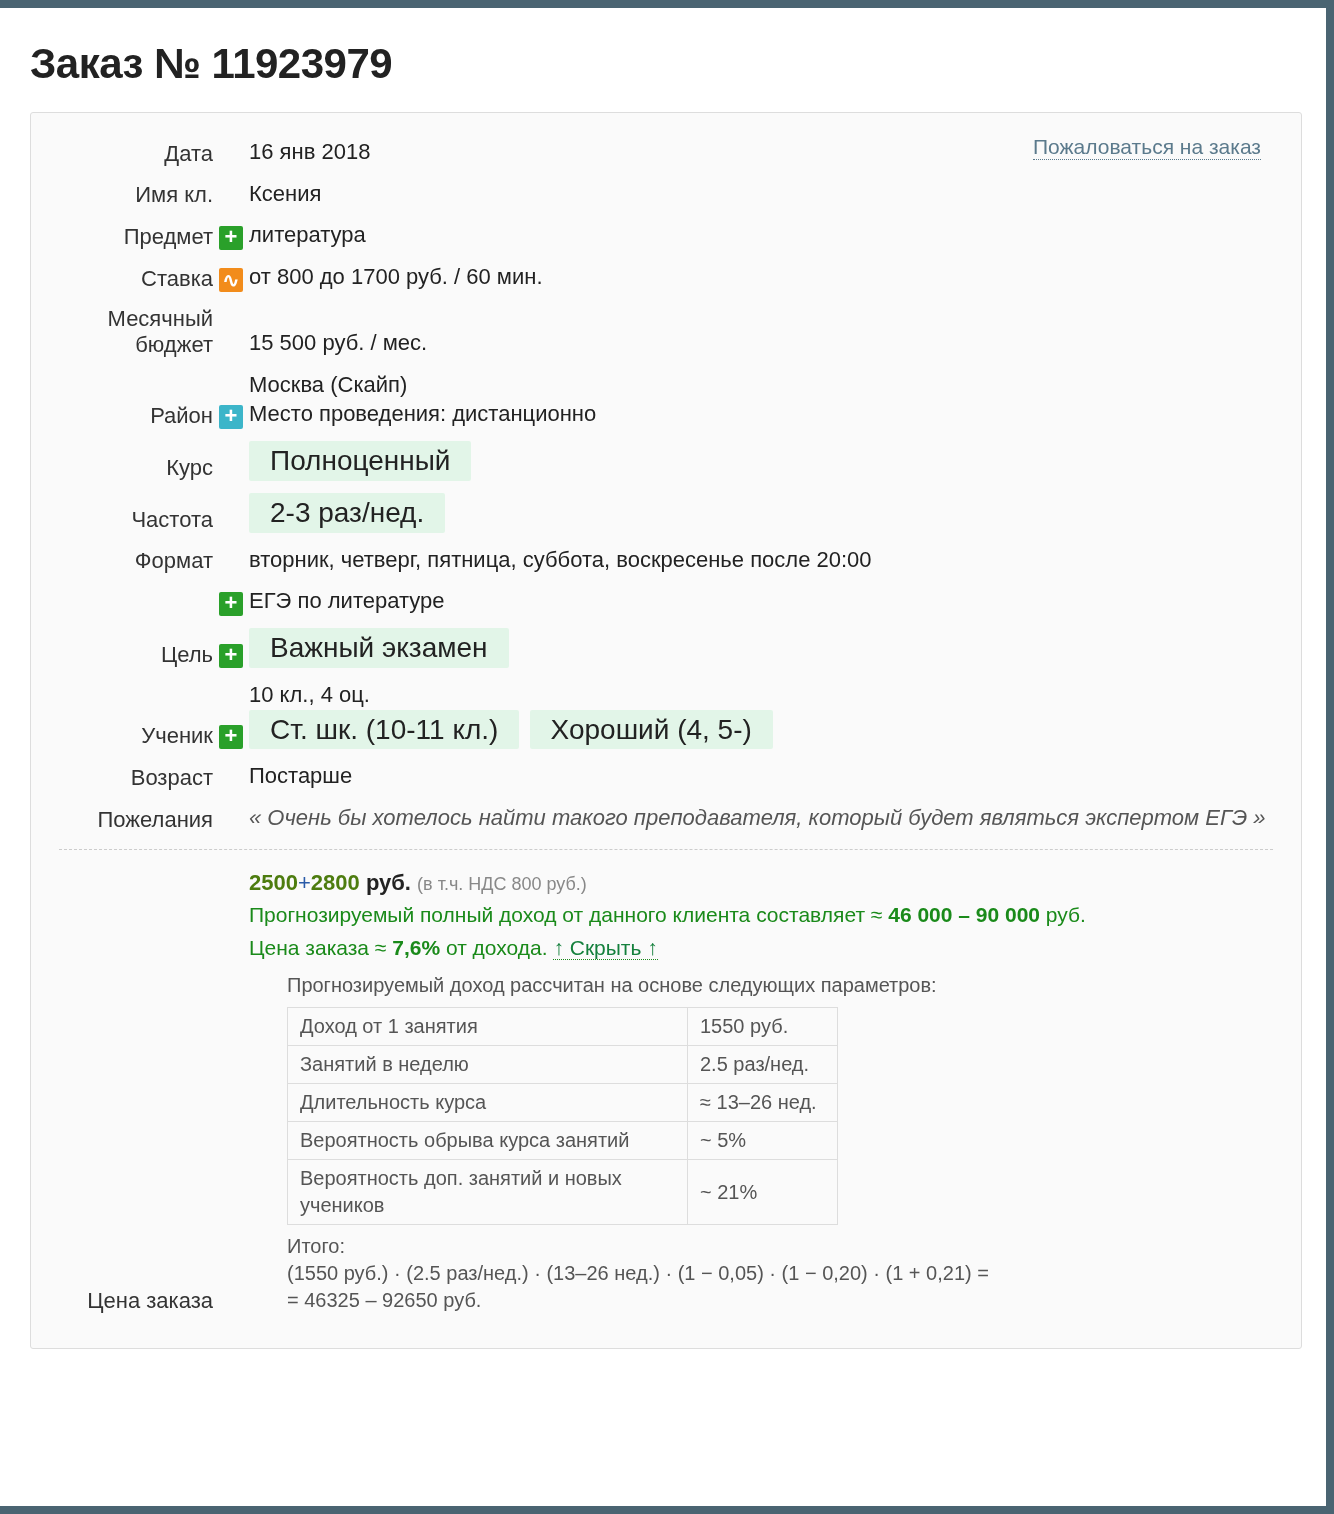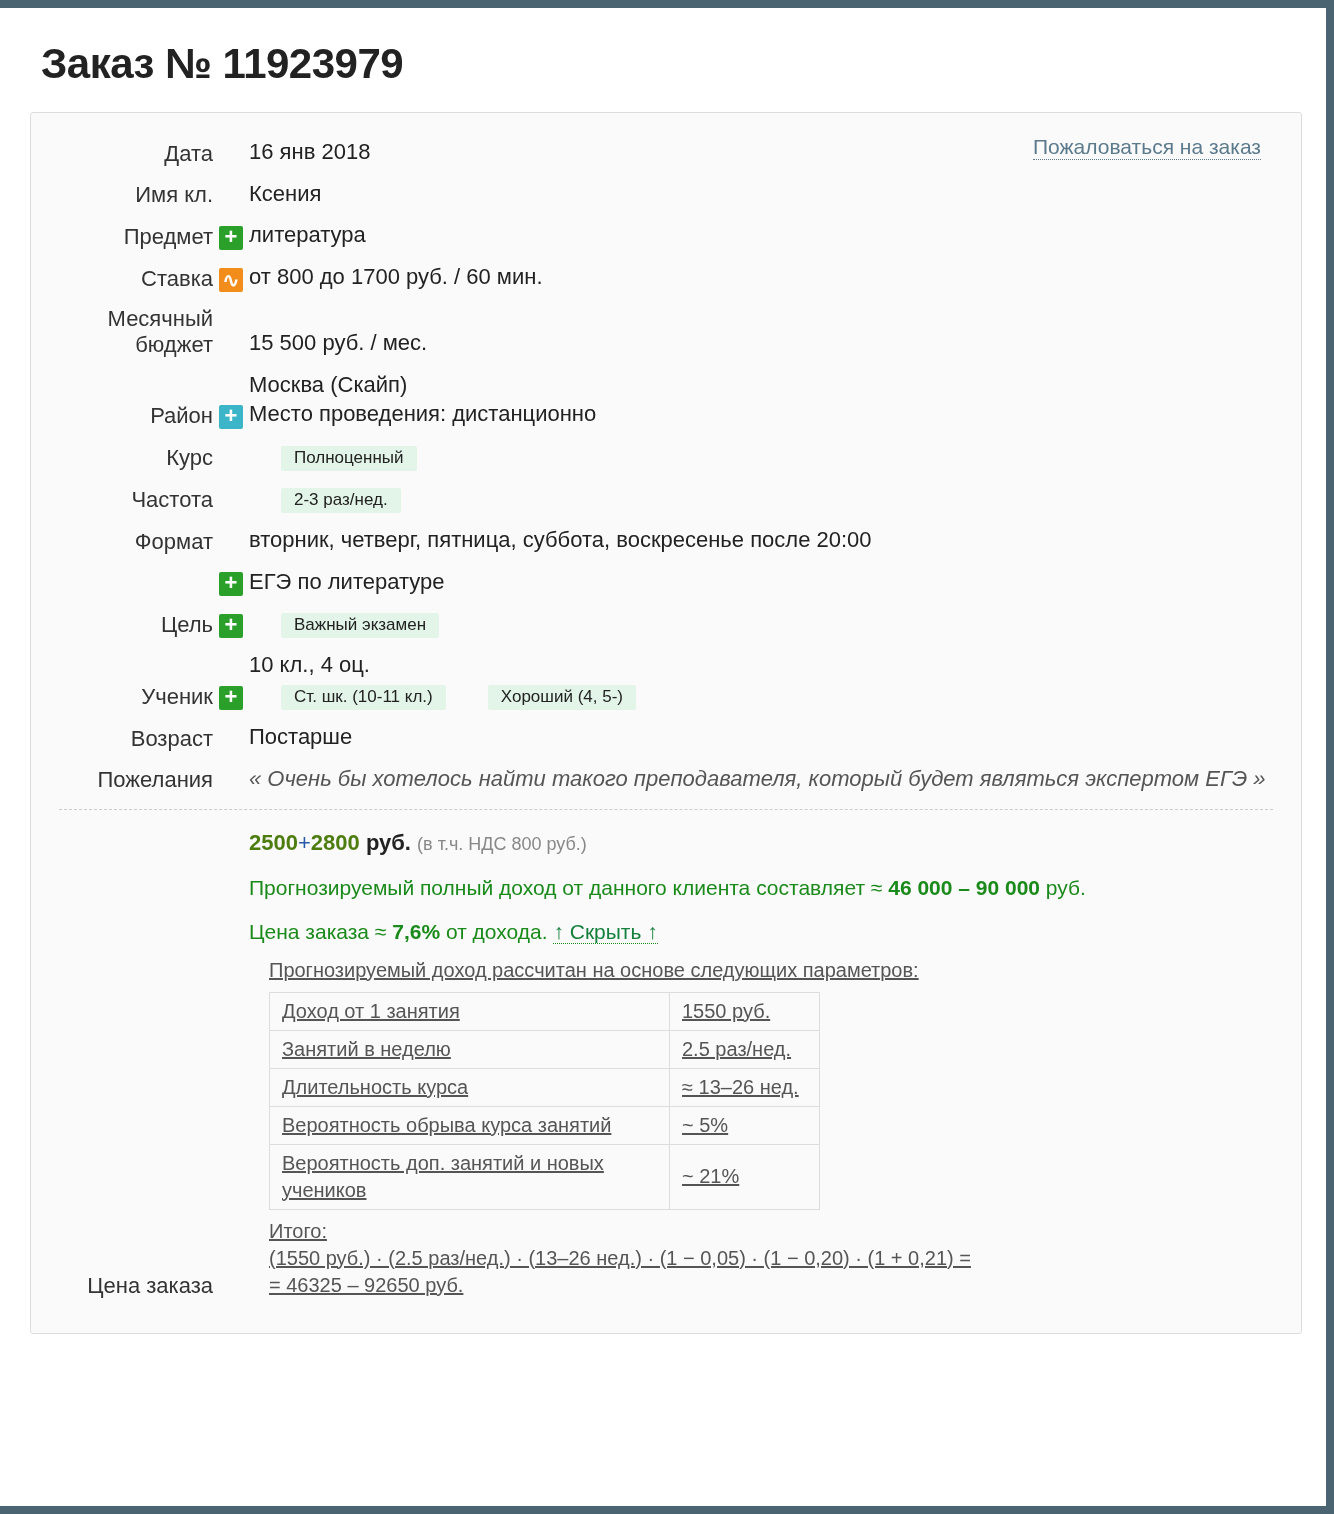--- a/index.html
+++ b/index.html
@@ -15,21 +15,21 @@
     border-top: 8px solid #4a6472;
     border-right: 8px solid #4a6472;
     border-bottom: 8px solid #4a6472;
     padding: 0 24px 24px 30px;
     width: 1334px;
     min-height: 1514px;
   }
   h1.page-title {
     font-size: 42px;
     font-weight: 700;
-    margin: 32px 0 24px 11px;
+    margin: 32px 0 24px 0;
     letter-spacing: -0.5px;
   }
   .panel {
     border: 1px solid #ddd;
     border-radius: 3px;
     padding: 18px 28px 28px 28px;
     position: relative;
     background: #fafafa;
   }
   .complain {
@@ -93,59 +93,57 @@
   .badge.wave::before {
     content: "∿";
     font-weight: 800;
     font-size: 20px;
     line-height: 24px;
     display:block;
   }
   .tag {
     display: inline-block;
     background: #e2f5e8;
-    padding: 1px 13px;
+    padding: 1px 21px;
     border-radius: 2px;
     margin-right: 4px;
-    font-size: 17px;
-    margin-left: 32px;
+    font-size: 28px;
   }
   .wish {
     font-style: italic;
     color: #555;
   }
   .sep {
     border-top: 1px dashed #ccc;
     margin: 10px 0 12px 0;
   }
   .price-main {
     font-size: 22px;
   }
   .price-num { color: #4d7c0f; font-weight: 700; }
   .price-plus { color: #2a5ba8; }
   .rub-bold { font-weight: 700; }
   .vat { color: #888; font-size: 18px; }
   .forecast-line {
     color: #1a8a1a;
     font-size: 21px;
-    margin-top: 16px;
+    margin-top: 4px;
     line-height: 1.35;
   }
   .forecast-line b { font-weight: 700; }
   .hide-link {
     color: #15803d;
     border-bottom: 1px dotted #1a8a1a;
     cursor: pointer;
   }
   .forecast-block {
-    margin-left: 20px;
+    margin-left: 38px;
     margin-top: 10px;
     color: #555;
     font-size: 20px;
-    text-decoration: underline;
   }
   .forecast-block .intro { margin-bottom: 8px; }
   table.params {
     border-collapse: collapse;
     margin-bottom: 8px;
   }
   table.params td {
     border: 1px solid #ddd;
     padding: 5px 12px;
     font-size: 20px;

